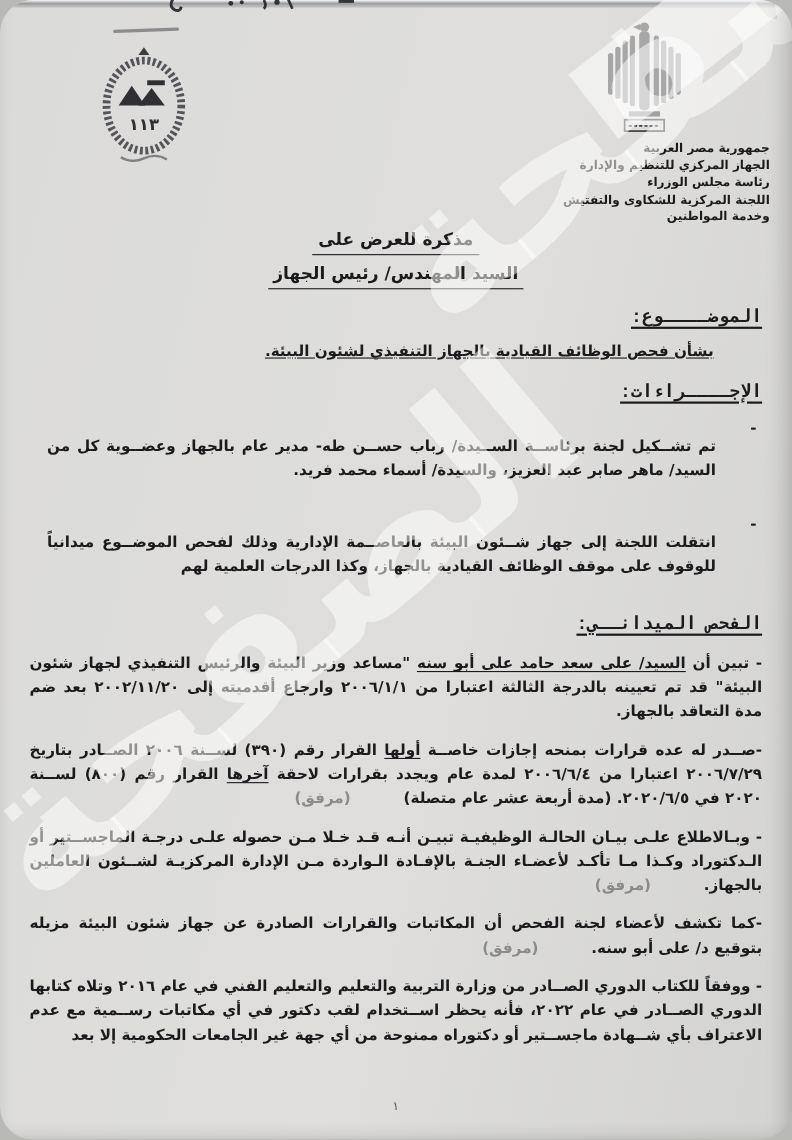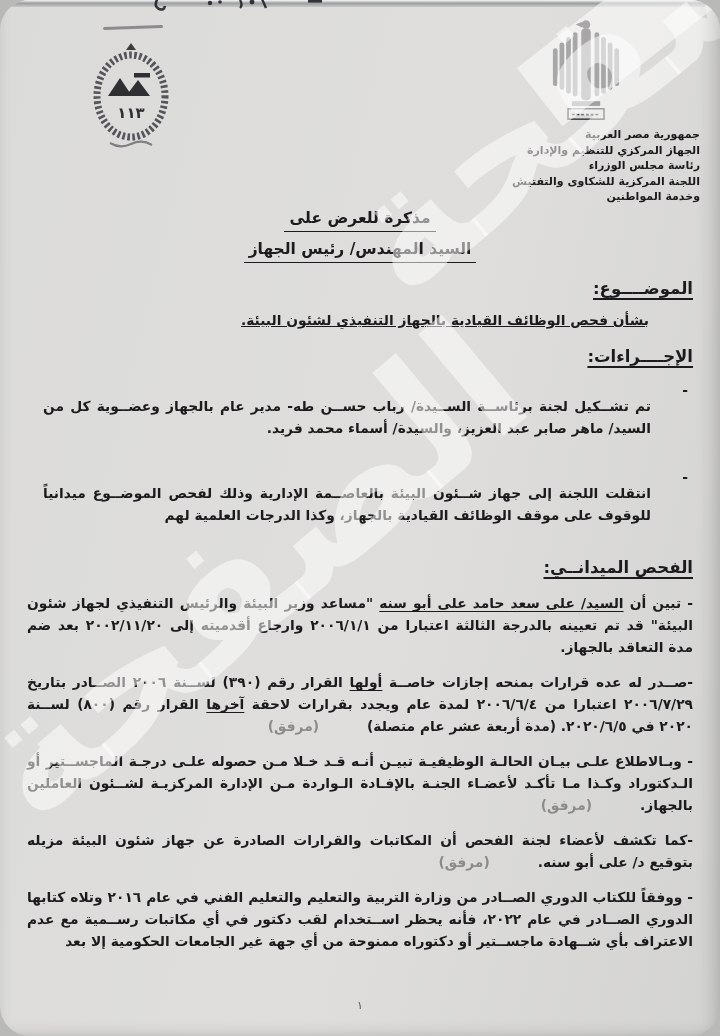--- a/index.html
+++ b/index.html
@@ -9,21 +9,21 @@
   .scan-edge{position:absolute;top:0;left:0;right:0;height:7px;background:linear-gradient(#ffffff 0%,#9fa0a3 45%,#c9c9c7 100%);z-index:3;}
   .handwritten{position:absolute;left:148px;top:-3px;z-index:4;}
   .pencil-line{position:absolute;left:103px;top:26px;width:60px;height:3px;background:#8c8c8e;transform:rotate(-2deg);border-radius:2px;z-index:2;}
   .seal{position:absolute;left:88px;top:40px;z-index:2;}
   .letterhead{position:absolute;top:18px;right:20px;width:228px;text-align:right;z-index:2;color:#1b1b1d;}
   .letterhead .hl{font-size:11px;line-height:15.5px;font-weight:bold;}
   .eagle{display:block;margin:0 auto 5px;}
   .content{position:absolute;top:208px;right:27px;left:27px;z-index:2;color:#1b1b1d;font-weight:bold;font-size:13.8px;line-height:22px;}
   .title{display:flex;flex-direction:column;align-items:center;gap:7px;margin-bottom:6px;}
   .tl{font-size:15.5px;line-height:20px;border-bottom:1.7px solid #1b1b1d;padding:0 5px 3px;}
-  .h{font-size:16.5px;margin-top:15px;text-decoration:underline;text-decoration-thickness:1.6px;text-underline-offset:4px;width:-moz-fit-content;width:fit-content;}
+  .h{font-size:16.5px;margin-top:15px;text-decoration:underline;text-decoration-thickness:1.6px;text-underline-offset:4px;width:-moz-fit-content;width:fit-content;font-family:Liberation Mono, monospace;}
   .subject{margin:9px 0 0;padding-left:4px;padding-right:44px;text-align:right;text-decoration:underline;}
   .bullet{display:flex;gap:10px;margin-top:11px;}
   .bullet .dash{flex:none;width:16px;text-align:center;}
   .bullet p{flex:1;margin:16px;text-align:justify;}
   .para{margin:13px 0 0;text-align:justify;}
   .u{text-decoration:underline;text-decoration-thickness:1.4px;text-underline-offset:3px;margin-top:36px;}
   .attach{color:#8b8b8b;margin-right:48px;white-space:nowrap;}
   .pagenum{position:absolute;bottom:24px;left:50%;transform:translateX(-50%);font-size:11px;color:#55555a;z-index:2;}
   .wm{position:absolute;z-index:6;font-weight:bold;color:rgba(255,255,255,.52);transform:rotate(-40deg);white-space:nowrap;font-size:175px;letter-spacing:8px;pointer-events:none;user-select:none;}
   .wm1{left:-80px;top:470px;}

